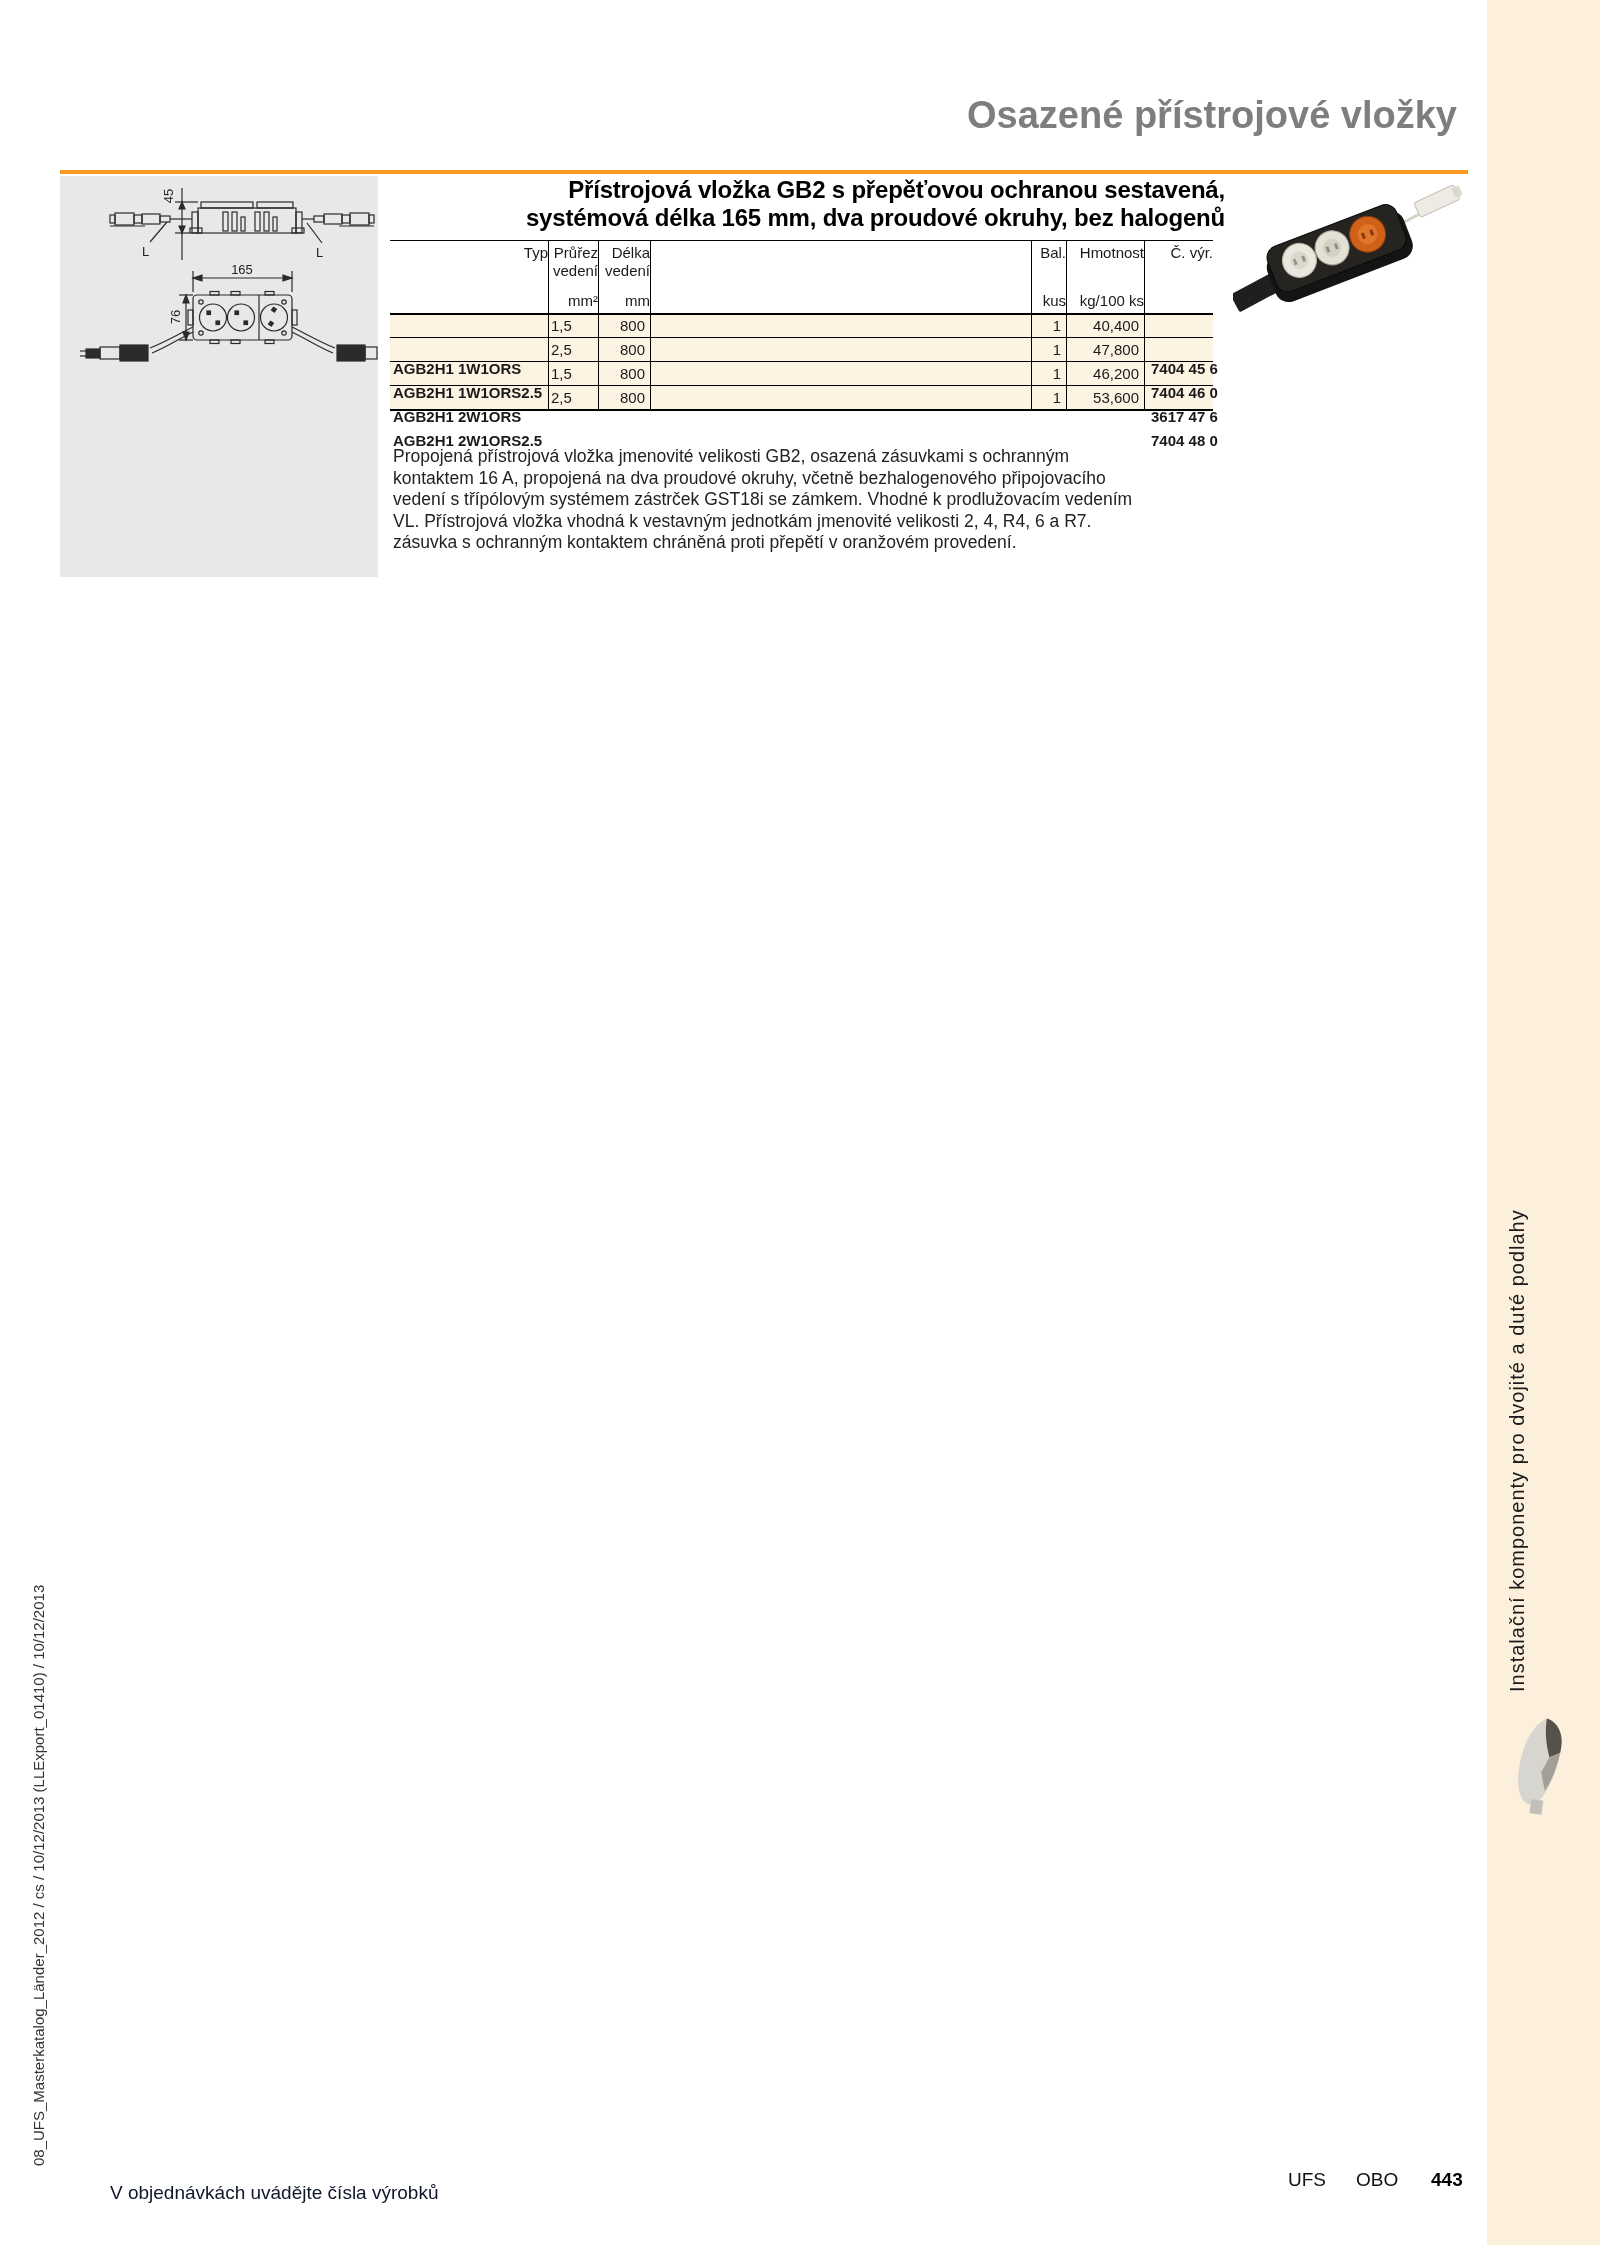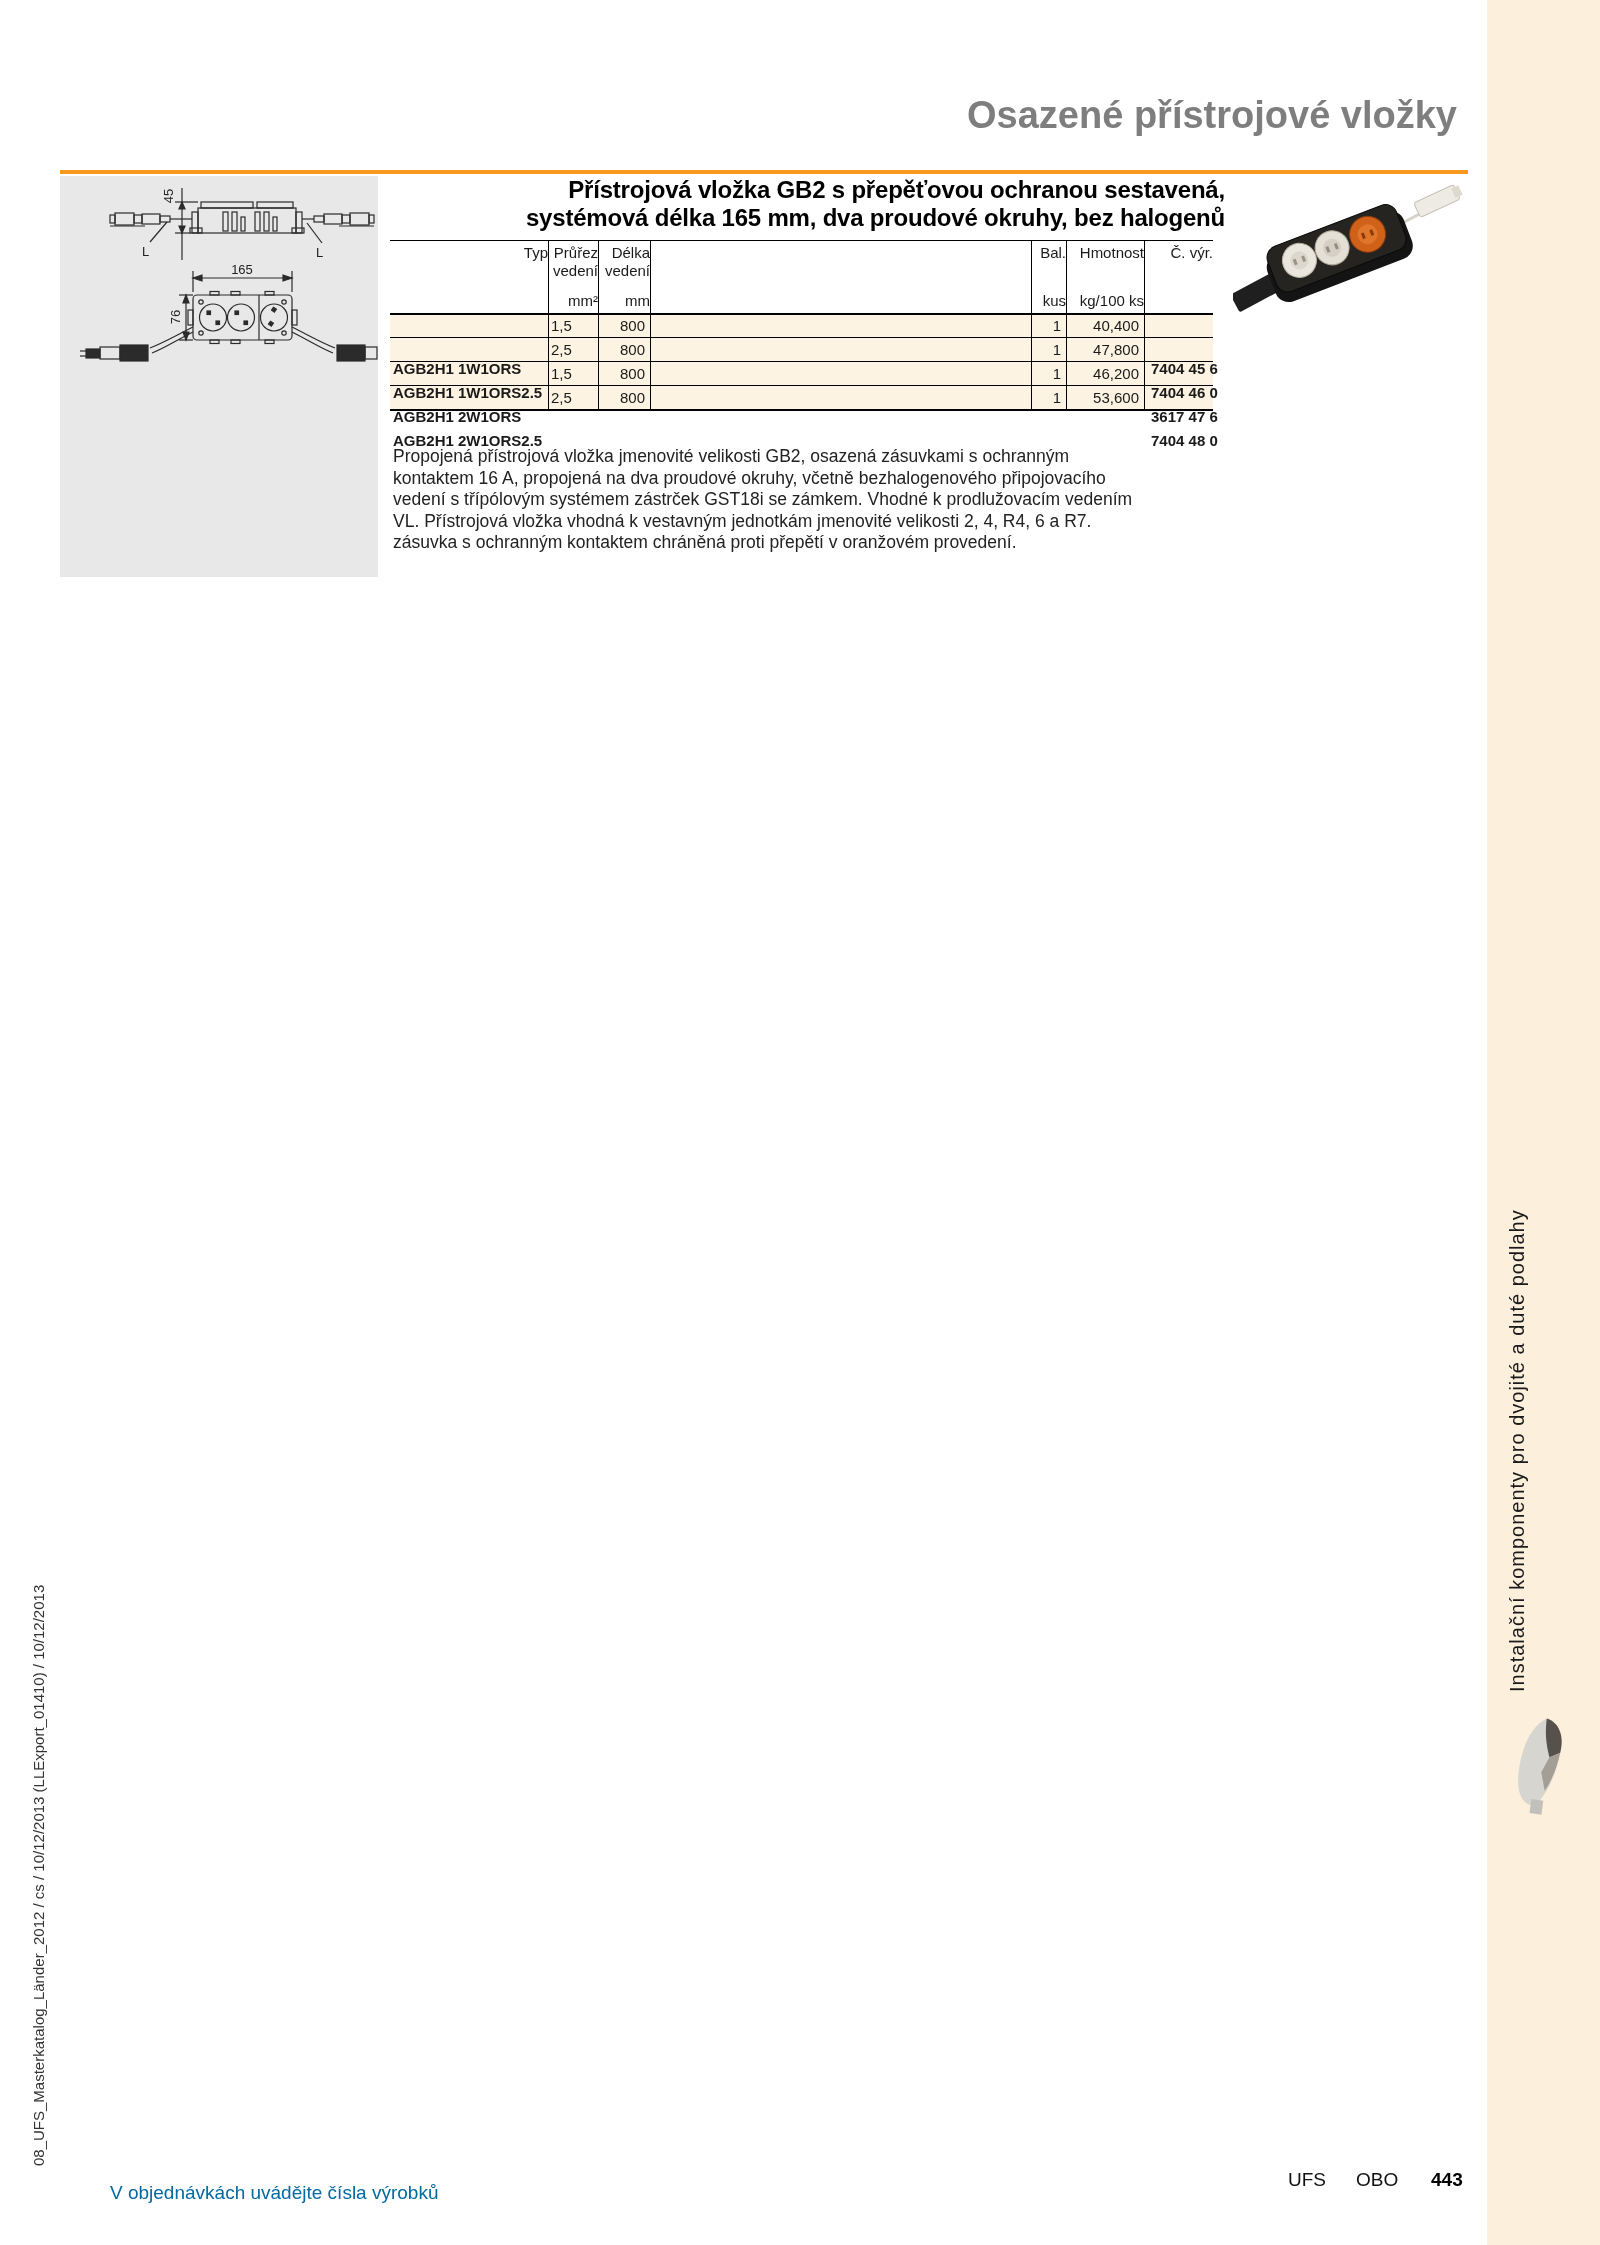--- a/index.html
+++ b/index.html
@@ -29,21 +29,21 @@
   .desc div { white-space:nowrap; height:21.6px; line-height:21.6px; }
 
   .photo { position:absolute; left:1233px; top:182px; }
 
   .sidebar { position:absolute; left:1487px; top:0; width:113px; height:2245px; background:#fcefdc; }
   .sidebar-label { position:absolute; left:1506px; top:1692px; transform:rotate(-90deg); transform-origin:0 0; white-space:nowrap; font-size:20px; letter-spacing:1px; color:#1a1a1a; }
   .sidebar-thumb { position:absolute; left:1512px; top:1712px; }
 
   .margin-note { position:absolute; left:30px; top:2166px; transform:rotate(-90deg); transform-origin:0 0; white-space:nowrap; font-size:15px; color:#333; }
 
-  .footer-note { position:absolute; left:110px; top:2182px; font-size:19px; color:#0369a1; white-space:nowrap; }
+  .footer-note { position:absolute; left:110px; top:2182px; font-size:19px; color:#0f172a; white-space:nowrap; }
   .footer-ufs { position:absolute; left:1288px; top:2169px; font-size:19px; color:#111; }
   .footer-obo { position:absolute; left:1356px; top:2169px; font-size:19px; color:#111; }
   .footer-page { position:absolute; left:1431px; top:2169px; font-size:19px; font-weight:bold; color:#000; }
 
   svg text { font-family:"Liberation Sans", sans-serif; }
 </style>
 </head>
 <body>
 
 <div class="page">

